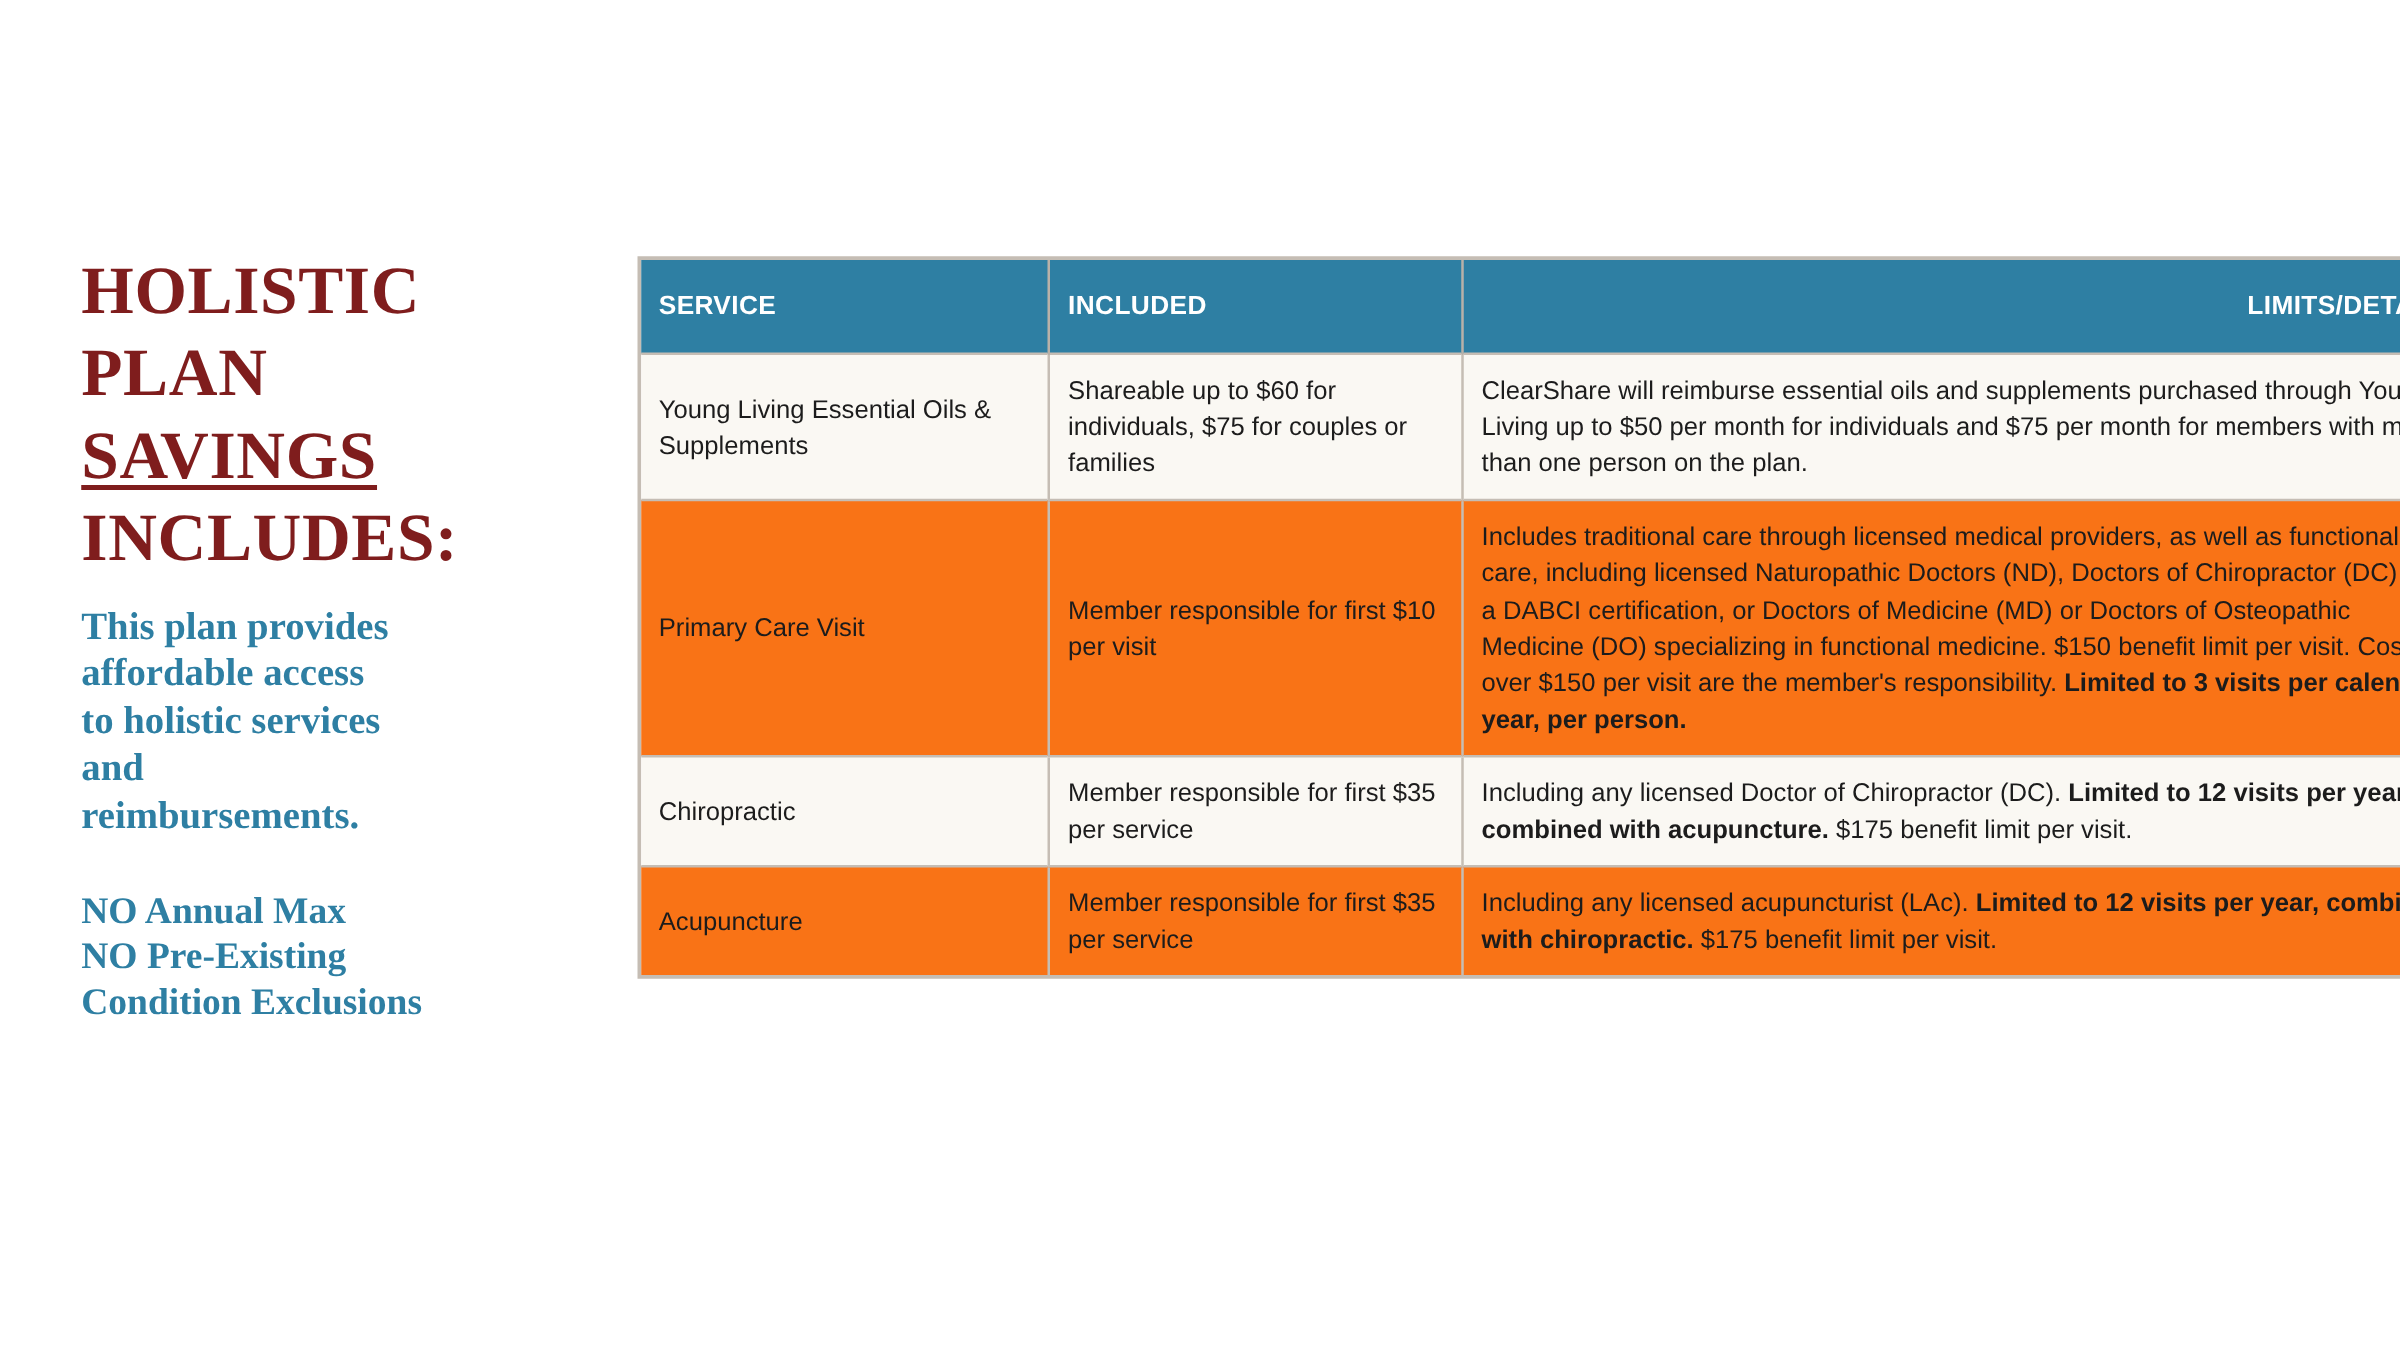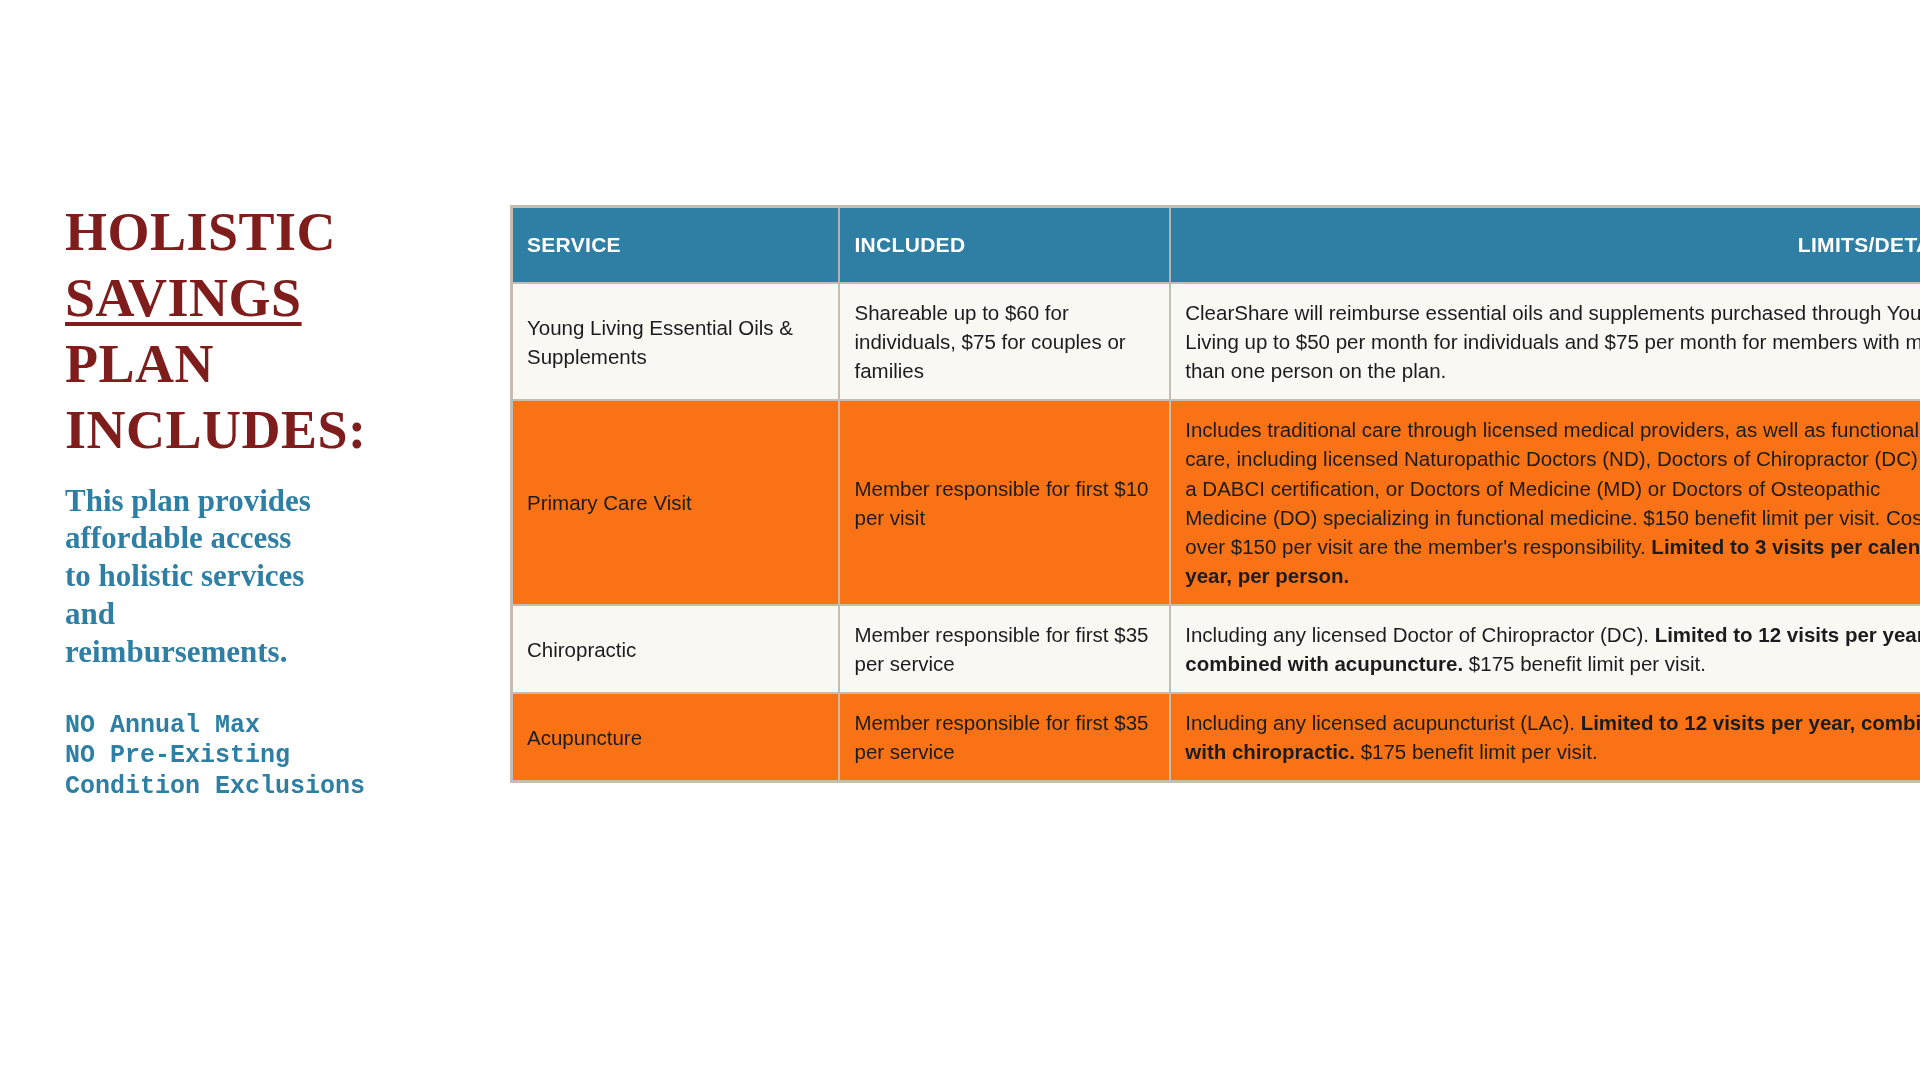--- a/index.html
+++ b/index.html
@@ -46,23 +46,23 @@
     font-family: "Liberation Serif", serif;
     font-weight: bold;
     font-size: 31px;
     line-height: 1.22;
     color: #2e7fa3;
     margin: 18px 0 0 0;
     width: 250px;
   }
 
   #highlights {
-    font-family: Liberation Mono, monospace;
+    font-family: Liberation Serif, serif;
     font-weight: bold;
-    font-size: 25px;
+    font-size: 30px;
     line-height: 1.22;
     color: #2e7fa3;
     margin: 40px 0 0 0;
   }
   #highlights .hl-line {
     display: block;
     white-space: nowrap;
   }
 
   
@@ -116,22 +116,22 @@
   #benefits-table td.limits-cell { vertical-align: middle; }
   #benefits-table td b { font-weight: bold; }
 </style>
 </head>
 <body>
 
 <div id="left-panel">
 
   <div id="headline">
       <span class="line">HOLISTIC</span>
+      <span class="line">PLAN</span>
       <span class="line underlined">SAVINGS</span>
-      <span class="line">PLAN</span>
       <span class="line">INCLUDES:</span>
     </div>
 
   <p id="intro-paragraph">This plan provides affordable access to holistic services and reimbursements.</p>
 
   <div id="highlights">
       <span class="hl-line">NO Annual Max</span>
       <span class="hl-line">NO Pre-Existing</span>
       <span class="hl-line">Condition Exclusions</span>
     </div>

